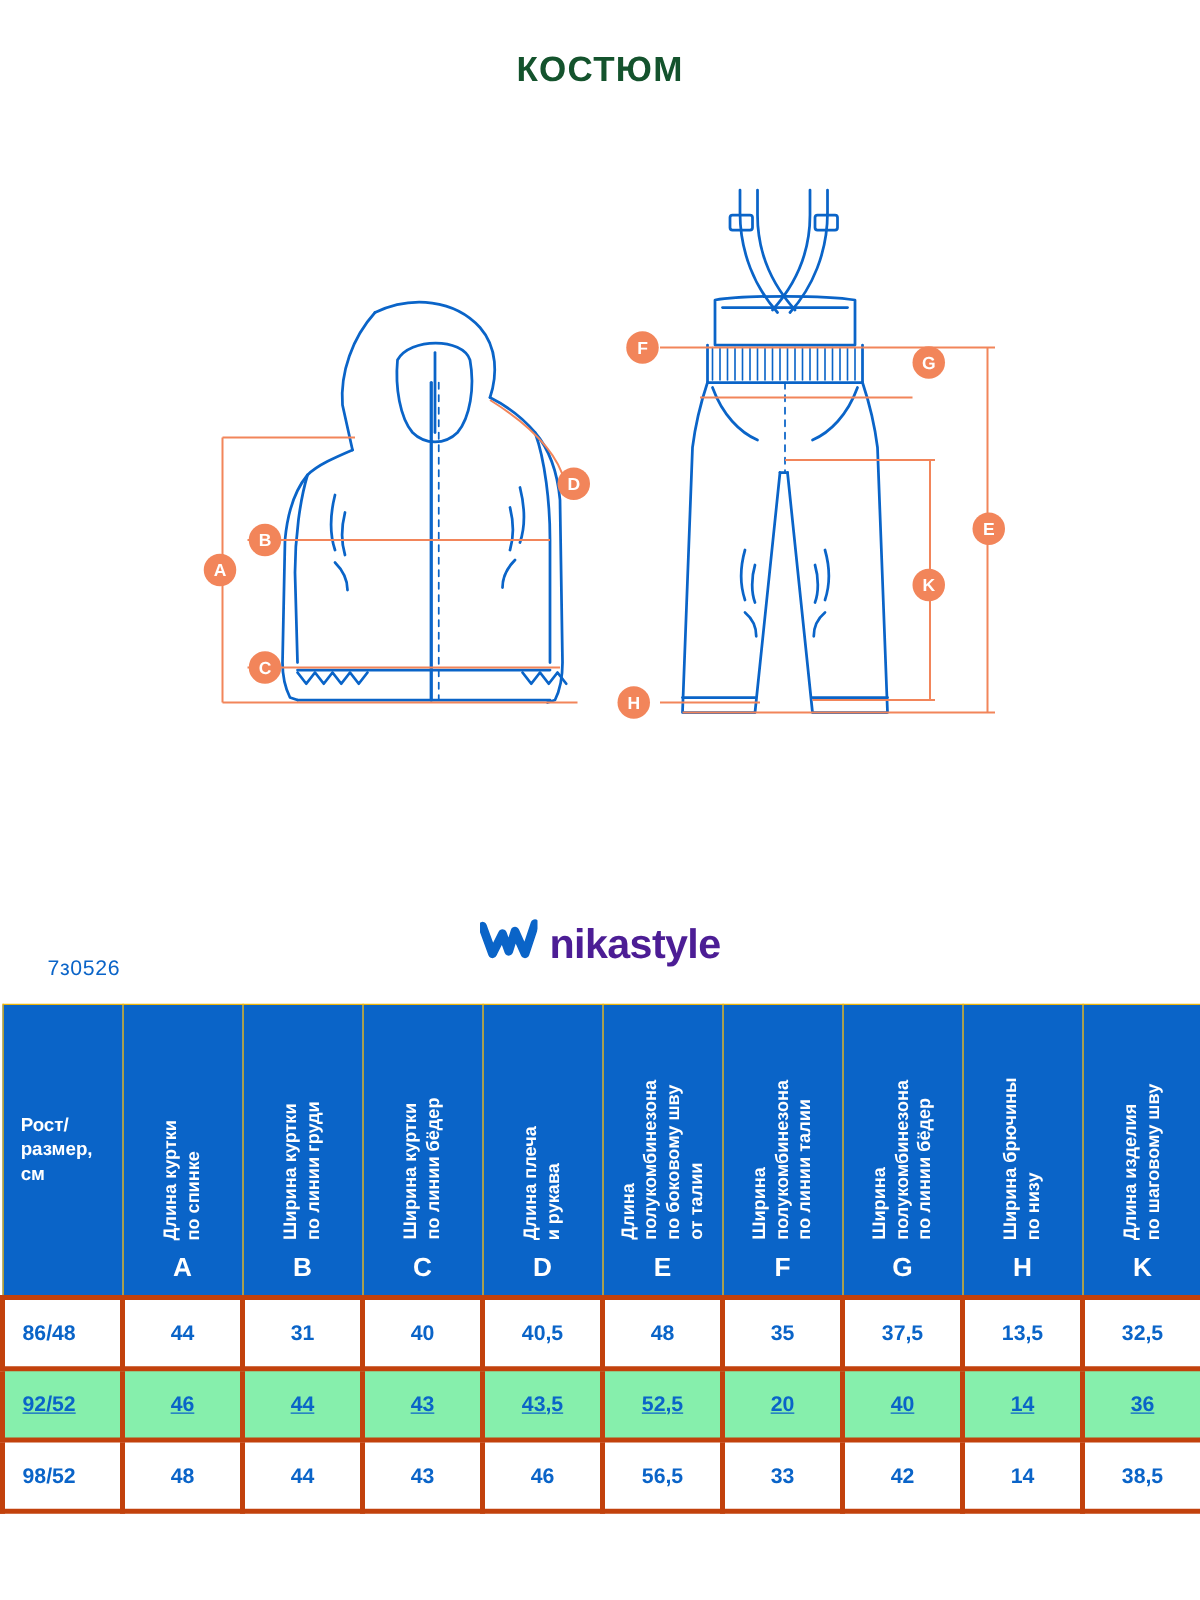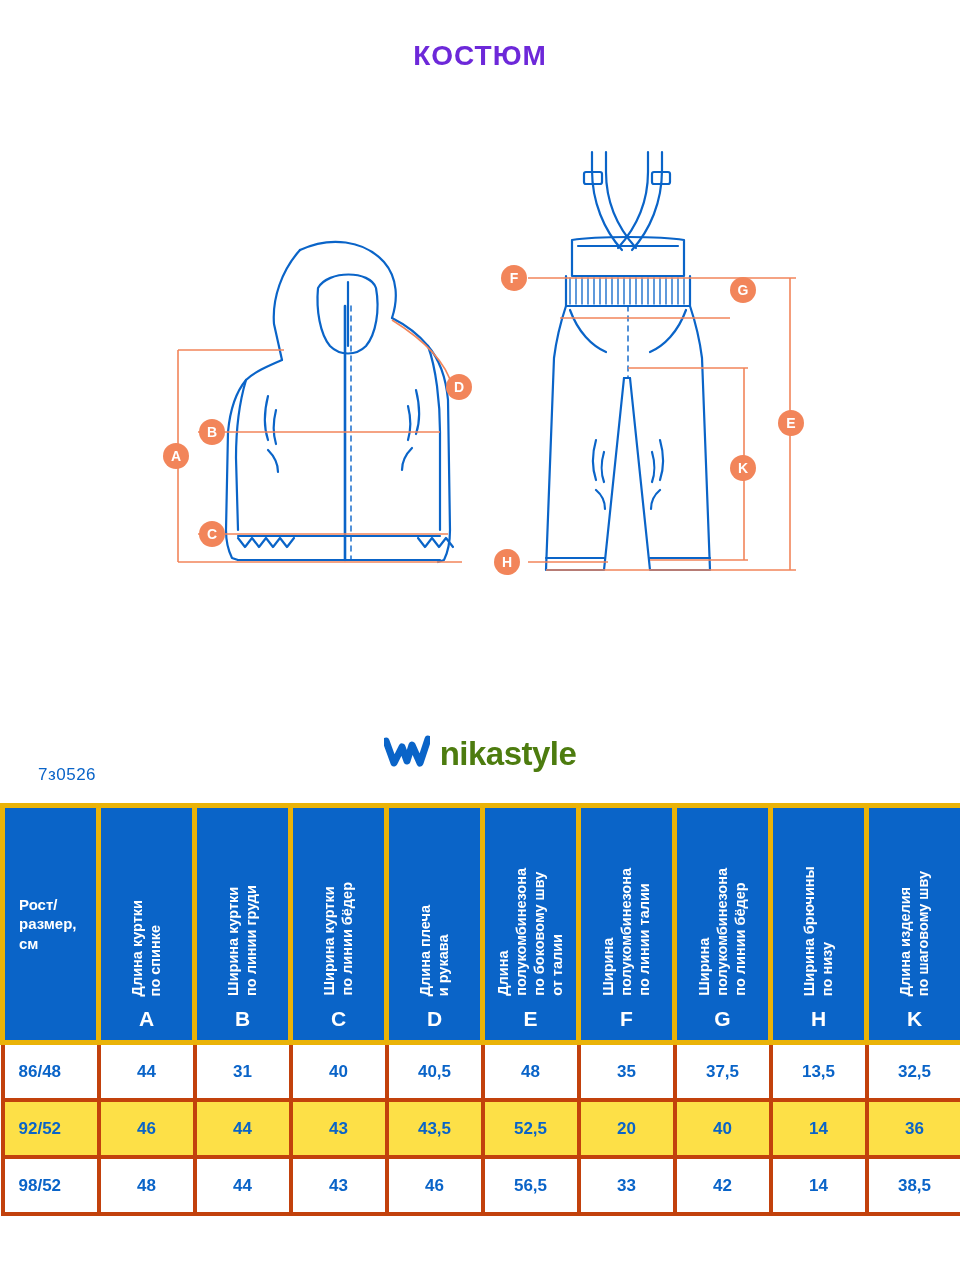--- a/index.html
+++ b/index.html
@@ -23,21 +23,21 @@
   
   .title {
     position: absolute;
     top: 40px;
     left: 0;
     width: 960px;
     text-align: center;
     font-size: 28px;
     font-weight: bold;
     letter-spacing: 1px;
-    color: #6d28d9;
+    color: #14532d;
     text-transform: uppercase;
   }
   
   .diagram {
     position: absolute;
     top: 110px;
     left: 0;
     width: 960px;
     height: 500px;
   }
@@ -63,34 +63,34 @@
     text-align: center;
   }
   .logo-inner {
     display: inline-flex;
     align-items: center;
     gap: 10px;
   }
   .logo-text {
     font-size: 33px;
     font-weight: bold;
-    color: #4d7c0f;
+    color: #4c1d95;
     letter-spacing: -0.5px;
   }
   
   .size-table {
     position: absolute;
     left: 0;
     top: 803px;
     width: 960px;
     border-collapse: collapse;
     table-layout: fixed;
   }
   .size-table th, .size-table td {
-    border: 5px solid #eab308;
+    border: 1px solid #eab308;
     text-align: center;
     vertical-align: middle;
   }
   .size-table thead th {
     background: #0a64c8;
     color: #ffffff;
     height: 232px;
     padding: 0;
   }
   .vhead {
@@ -133,21 +133,22 @@
     text-align: left;
   }
   .size-table tbody td {
     height: 51px;
     font-size: 17px;
     font-weight: bold;
     color: #0a64c8;
     border: 4px solid #c2410c;
   }
   .size-table tbody tr.alt td {
-    background: #fde047;
+    background: #86efac;
+    text-decoration: underline;
   }
   .size-table tbody tr td:first-child {
     font-size: 17px;
     padding-left: 14px;
     text-align: left;
   }
   
   col.c0 { width: 96px; }
   col.cx { width: 96px; }
 </style>

